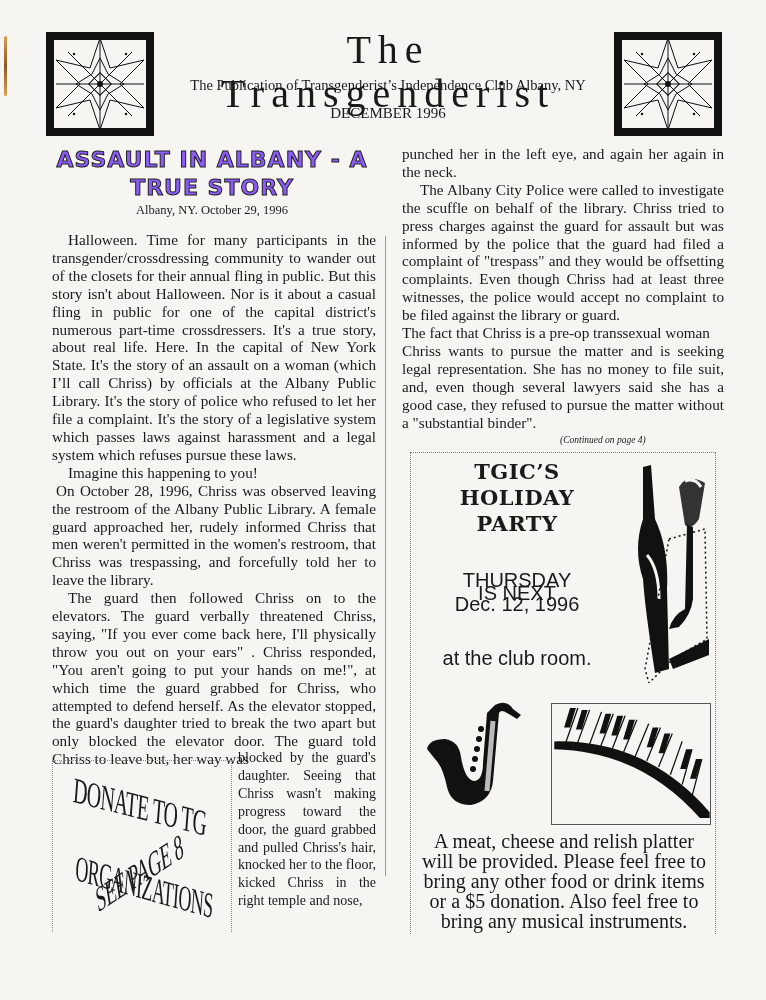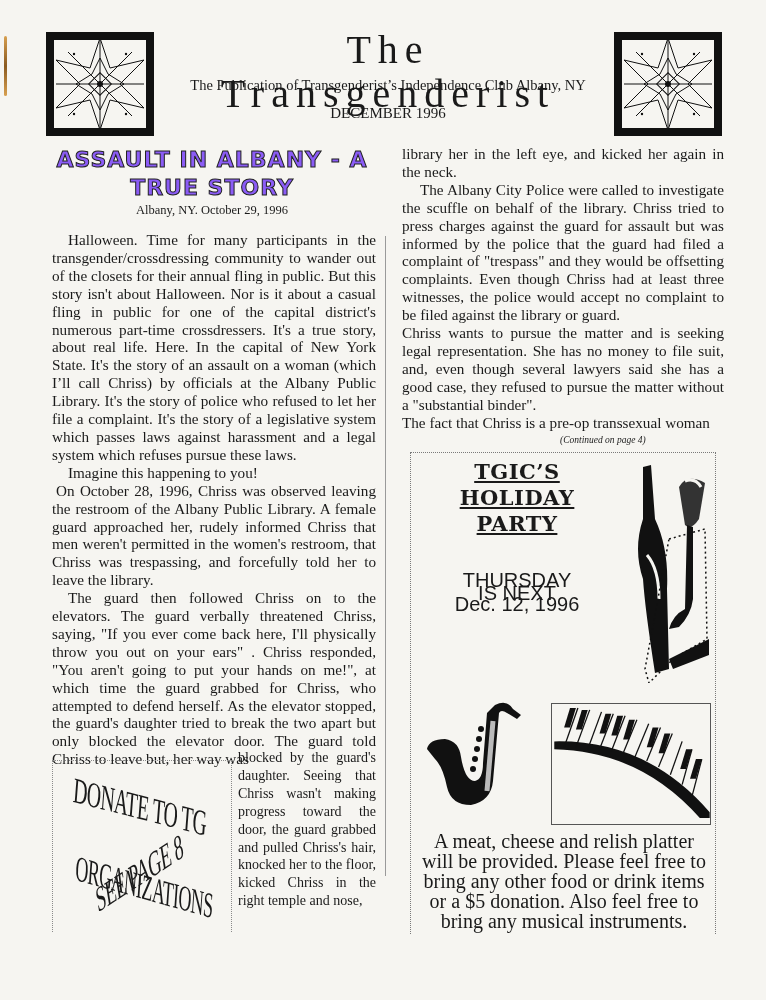--- a/index.html
+++ b/index.html
@@ -31,21 +31,21 @@
   .donate-l3 { position: absolute; left: 40px; top: 120px; font-family: "Liberation Serif", serif; font-size: 36px; transform: scaleX(0.5) rotate(-18deg); transform-origin: left top; letter-spacing: -1px; white-space: nowrap; }
 
   .wrap-text { position: absolute; left: 238px; top: 749px; width: 138px; font-size: 14px; line-height: 17.9px; text-align: justify; }
 
   .col-right { position: absolute; left: 402px; top: 145px; width: 322px; font-size: 15.2px; line-height: 17.9px; text-align: justify; }
   .col-right p { text-indent: 0; }
   .col-right p.ind { text-indent: 18px; }
   .continued { position: absolute; left: 560px; top: 435px; width: 160px; text-align: left; font-size: 9.5px; font-style: italic; }
 
   .party-box { position: absolute; left: 410px; top: 452px; width: 306px; height: 482px; border: 1px dotted #7a7a7a; border-bottom: none; }
-  .party-heading { position: absolute; left: 4px; top: 6px; width: 204px; text-align: center; font-family: "DejaVu Serif", serif; font-weight: 900; font-size: 21px; line-height: 26px; letter-spacing: 0.5px; text-decoration: underline; }
+  .party-heading { position: absolute; left: 4px; top: 6px; width: 204px; text-align: center; font-family: "DejaVu Serif", serif; font-weight: 900; font-size: 21px; line-height: 26px; letter-spacing: 0.5px; }
   .party-line { position: absolute; left: 4px; width: 204px; text-align: center; font-family: "Liberation Sans", sans-serif; font-size: 20px; line-height: 23px; }
   .party-next { top: 90px; margin-top: 39px; }
   .party-day { top: 116px; }
   .party-date { top: 140px; }
   .party-time { top: 167px; }
   .party-place { top: 194px; }
 
   .bottle-art { position: absolute; left: 218px; top: 6px; width: 84px; height: 224px; }
   .sax-art { position: absolute; left: 10px; top: 248px; width: 120px; height: 108px; }
   .piano-box { position: absolute; left: 140px; top: 250px; width: 160px; height: 122px; border: 1px solid #555; overflow: hidden; background: #f6f5f1; }
@@ -115,36 +115,37 @@
 
 <div class="donate-box">
   <div class="donate-l1">DONATE TO TG</div>
   <div class="donate-l2">ORGANIZATIONS</div>
   <div class="donate-l3">SEE PAGE 8</div>
 </div>
 
 <div class="wrap-text">blocked by the guard's daughter.  Seeing that Chriss wasn't making progress toward the door, the guard grabbed and pulled Chriss's hair, knocked her to the floor, kicked Chriss in the right temple and nose,</div>
 
 <div class="col-right">
-  <p>library her in the left eye, and kicked her again in the neck.</p>
+  <p>punched her in the left eye, and again her again in the neck.</p>
   <p class="ind">The Albany City Police were called to investigate the scuffle on behalf of the library.  Chriss tried to press charges against the guard for assault but was informed by the police that the guard had filed a complaint of "trespass" and they would be offsetting complaints.    Even though Chriss had at least three witnesses, the police would accept no complaint to be filed against the library or guard.</p>
+  <p>The fact that Chriss is a  pre-op transsexual woman</p>
   <p>Chriss wants to  pursue the matter and  is seeking legal representation.  She has no money to file suit, and, even though several lawyers said she has a good case, they refused to pursue the matter without a "substantial binder".</p>
-  <p>The fact that Chriss is a  pre-op transsexual woman</p>
 </div>
 <div class="continued">(Continued on page 4)</div>
 
 <div class="party-box">
   <div class="party-heading">
     <div>TGIC’S</div>
     <div>HOLIDAY</div>
     <div>PARTY</div>
   </div>
   <div class="party-line party-next">IS NEXT</div>
   <div class="party-line party-day">THURSDAY</div>
   <div class="party-line party-date">Dec. 12, 1996</div>
+  <div class="party-line party-place">at the club room.</div>
 
   <svg class="bottle-art" viewBox="0 0 84 224">
     <path d="M14 8 L22 6 L26 60 Q40 90 38 130 L40 210 L26 214 Q16 150 14 120 Q4 90 14 60 Z" fill="#111"></path>
     <path d="M18 96 Q30 110 30 140" stroke="#f6f5f1" stroke-width="3" fill="none"></path>
     <path d="M50 28 Q58 14 76 24 L70 60 Q62 72 56 66 Z" fill="#333"></path>
     <path d="M56 22 Q66 18 72 28" stroke="#f6f5f1" stroke-width="3" fill="none"></path>
     <path d="M58 66 L56 150 Q44 156 40 170 L50 168 Q62 156 64 140 L64 68 Z" fill="#111"></path>
     <path d="M40 80 L76 70 L78 180 L44 200 L20 224 L16 210 Z" fill="none" stroke="#111" stroke-width="1.5" stroke-dasharray="2 3"></path>
     <path d="M44 210 L80 196 L80 180 L40 200 Z" fill="#111"></path>
   </svg>

